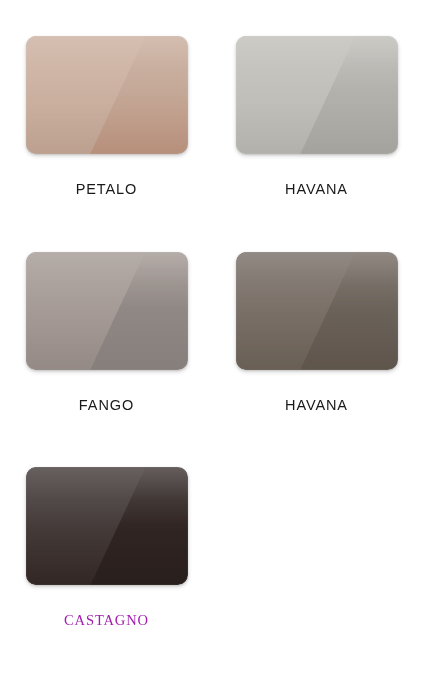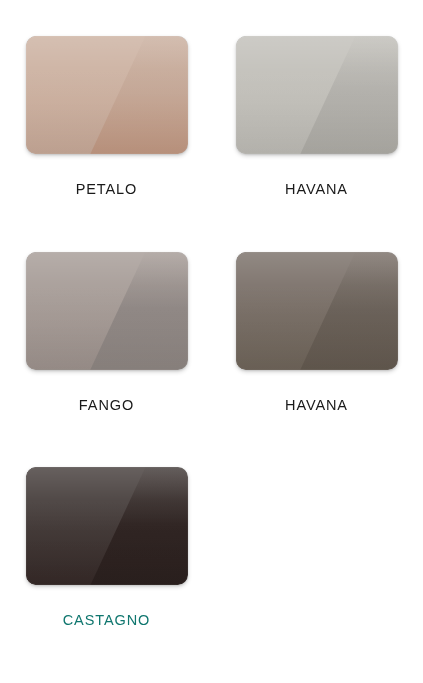--- a/index.html
+++ b/index.html
@@ -141,16 +141,16 @@
   </div>
 
 
   <div class="swatch-cell">
     <div class="chip">
       <div class="base" style="background: linear-gradient(rgb(71, 63, 61) 0%, rgb(48, 37, 35) 48%, rgb(43, 32, 30) 100%);"></div>
       <div class="gloss" style="background: linear-gradient(rgb(74, 66, 64) 0%, rgb(74, 66, 64) 30%, rgb(53, 41, 39) 100%);"></div>
       <div class="sheen"></div>
       <div class="rim"></div>
     </div>
-    <div class="swatch-label" style="color: #0f766e;">CASTAGNO</div>
+    <div class="swatch-label" style="color: #a21caf; font-family: Liberation Serif, serif;">CASTAGNO</div>
   </div>
 
 </div>
 
 </body></html>

